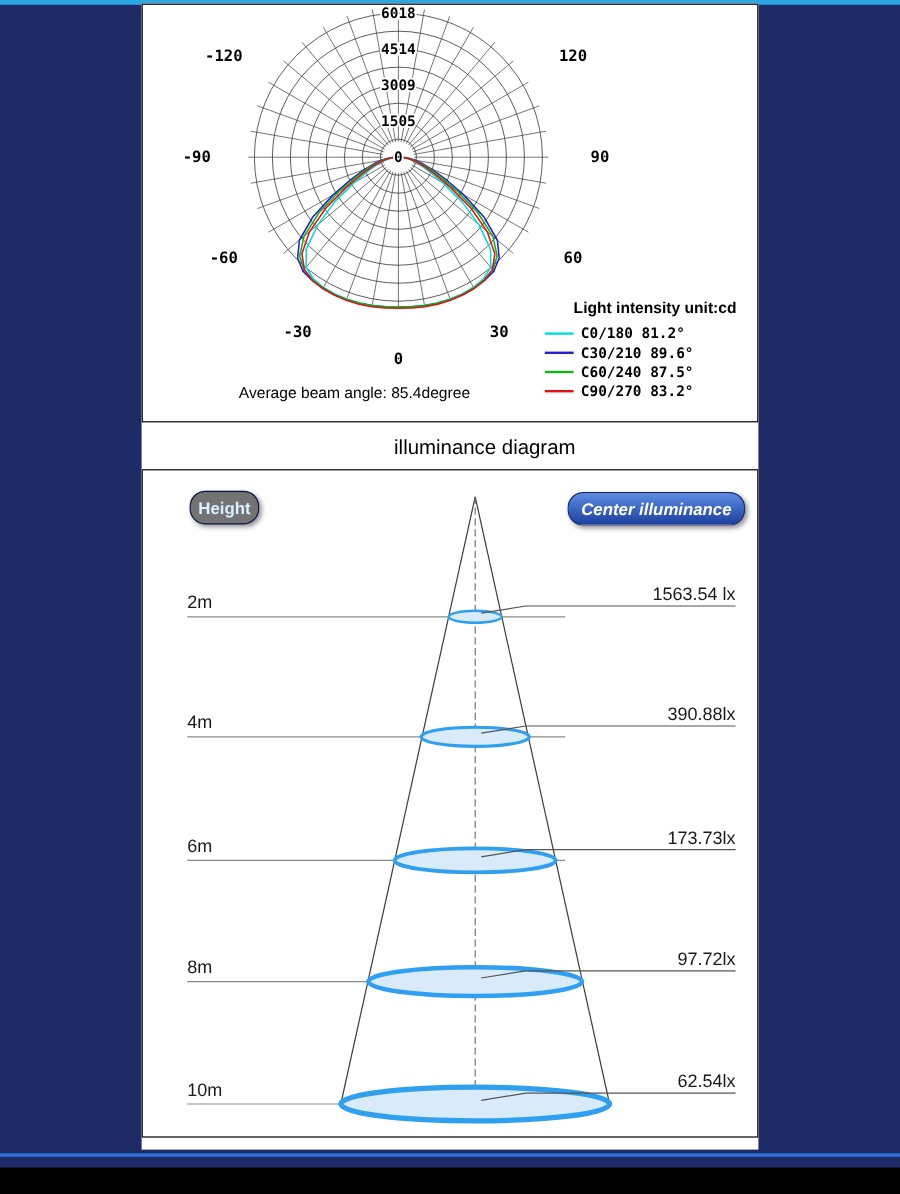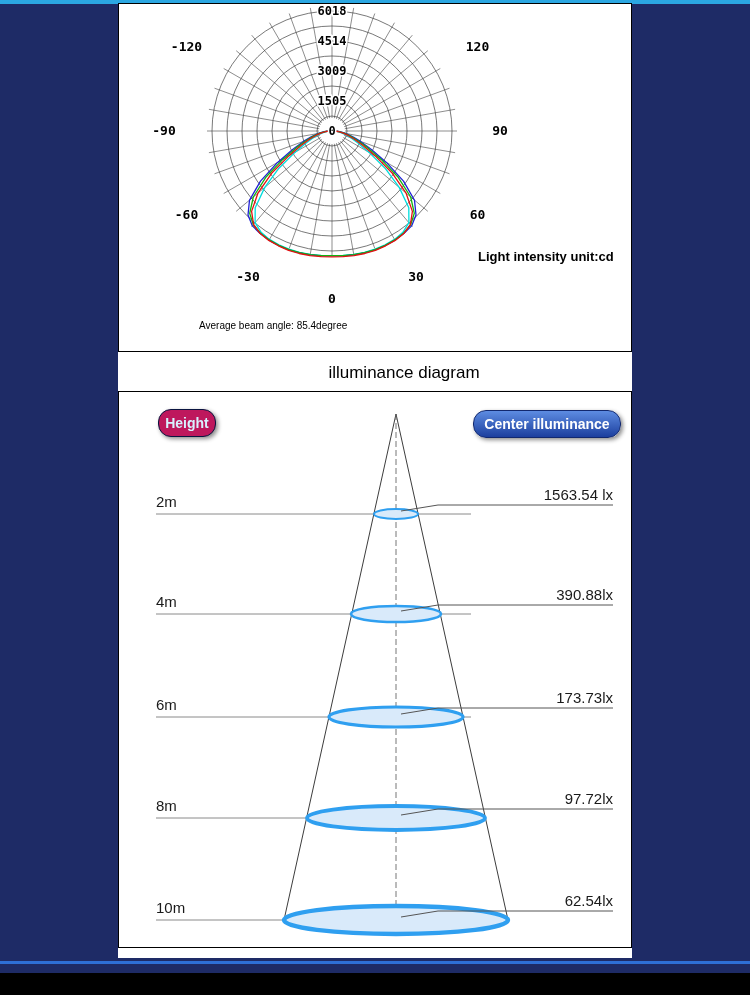--- a/index.html
+++ b/index.html
@@ -14,31 +14,31 @@
   .panel-polar{top:3px;height:349px;}
   .panel-cone{top:391px;height:557px;}
   .panel svg{display:block;}
   .unit-label{
     position:absolute;left:335px;top:245px;font-size:13px;color:#000;font-weight:bold;margin-left:24px;
   }
   .legend-rows{position:absolute;left:335px;top:266px;}
   .legend-row{display:flex;align-items:center;gap:6px;height:16px;}
   .legend-line{display:inline-block;width:24px;height:2px;}
   .legend-text{font-family:"DejaVu Sans Mono", monospace;font-weight:bold;font-size:12px;color:#000;white-space:pre;}
-  .avg-beam{position:absolute;left:80px;top:316px;font-size:10px;color:#000;}
+  .avg-beam{position:absolute;left:80px;top:316px;font-size:13px;color:#000;}
   .section-title{
     position:absolute;left:118px;top:363px;width:572px;text-align:center;
     font-size:17px;color:#000;
   }
   .badge{
     position:absolute;height:26px;border-radius:13px;display:flex;align-items:center;justify-content:center;
     font-weight:bold;font-size:14px;box-shadow:2px 2px 4px rgba(0,0,0,0.45);
   }
-  .badge-height{left:39px;top:17px;width:56px;background:#be185d;color:#d8f2ff;border:1px solid #0a1440;text-align:center;}
-  .badge-center{left:354px;top:18px;width:146px;background:linear-gradient(#5d8ce2,#1c3f9e);color:#ffffff;border:1px solid #12286e;}
+  .badge-height{left:39px;top:17px;width:56px;background:#737373;color:#d8f2ff;border:1px solid #0a1440;text-align:center;}
+  .badge-center{left:354px;top:18px;width:146px;background:linear-gradient(#5d8ce2,#1c3f9e);color:#ffffff;border:1px solid #12286e;font-style:italic;}
   .footer-line{position:absolute;left:0;top:961px;width:750px;height:3px;background:#2e6fd6;}
   .footer-bar{position:absolute;left:0;top:973px;width:750px;height:22px;background:#000000;}
 </style>
 </head>
 <body>
 
 <div class="top-line"></div>
 <div class="white-col"></div>
 
 <div class="panel panel-polar">
@@ -100,20 +100,38 @@
       <text x="45.0" y="131.0" text-anchor="middle" font-size="13" font-weight="bold" font-family="&quot;DejaVu Sans Mono&quot;, monospace" fill="#000">-90</text>
       <text x="67.5" y="215.0" text-anchor="middle" font-size="13" font-weight="bold" font-family="&quot;DejaVu Sans Mono&quot;, monospace" fill="#000">-60</text>
       <text x="129.0" y="276.5" text-anchor="middle" font-size="13" font-weight="bold" font-family="&quot;DejaVu Sans Mono&quot;, monospace" fill="#000">-30</text>
       <text x="213.0" y="299.0" text-anchor="middle" font-size="13" font-weight="bold" font-family="&quot;DejaVu Sans Mono&quot;, monospace" fill="#000">0</text>
       <text x="297.0" y="276.5" text-anchor="middle" font-size="13" font-weight="bold" font-family="&quot;DejaVu Sans Mono&quot;, monospace" fill="#000">30</text>
       <text x="358.5" y="215.0" text-anchor="middle" font-size="13" font-weight="bold" font-family="&quot;DejaVu Sans Mono&quot;, monospace" fill="#000">60</text>
       <text x="381.0" y="131.0" text-anchor="middle" font-size="13" font-weight="bold" font-family="&quot;DejaVu Sans Mono&quot;, monospace" fill="#000">90</text>
       <text x="358.5" y="47.0" text-anchor="middle" font-size="13" font-weight="bold" font-family="&quot;DejaVu Sans Mono&quot;, monospace" fill="#000">120</text>
     </svg>
   <div class="unit-label">Light intensity unit:cd</div>
+  <div class="legend-rows" id="legend-rows">
+      <div class="legend-row">
+        <span class="legend-line" style="background: rgb(0, 221, 221);"></span>
+        <span class="legend-text">C0/180 81.2°</span>
+      </div>
+      <div class="legend-row">
+        <span class="legend-line" style="background: rgb(32, 32, 214);"></span>
+        <span class="legend-text">C30/210 89.6°</span>
+      </div>
+      <div class="legend-row">
+        <span class="legend-line" style="background: rgb(18, 178, 18);"></span>
+        <span class="legend-text">C60/240 87.5°</span>
+      </div>
+      <div class="legend-row">
+        <span class="legend-line" style="background: rgb(227, 18, 18);"></span>
+        <span class="legend-text">C90/270 83.2°</span>
+      </div>
+    </div>
   <div class="avg-beam">Average beam angle: 85.4degree</div>
 </div>
 
 <div class="section-title">illuminance diagram</div>
 
 <div class="panel panel-cone">
   <svg id="cone-svg" width="514" height="557" viewBox="0 0 514 557">
       <line x1="37" y1="122" x2="352" y2="122" stroke="#8a8a8a" stroke-width="1"></line>
       <line x1="37" y1="222" x2="352" y2="222" stroke="#8a8a8a" stroke-width="1"></line>
       <line x1="37" y1="325" x2="352" y2="325" stroke="#8a8a8a" stroke-width="1"></line>

